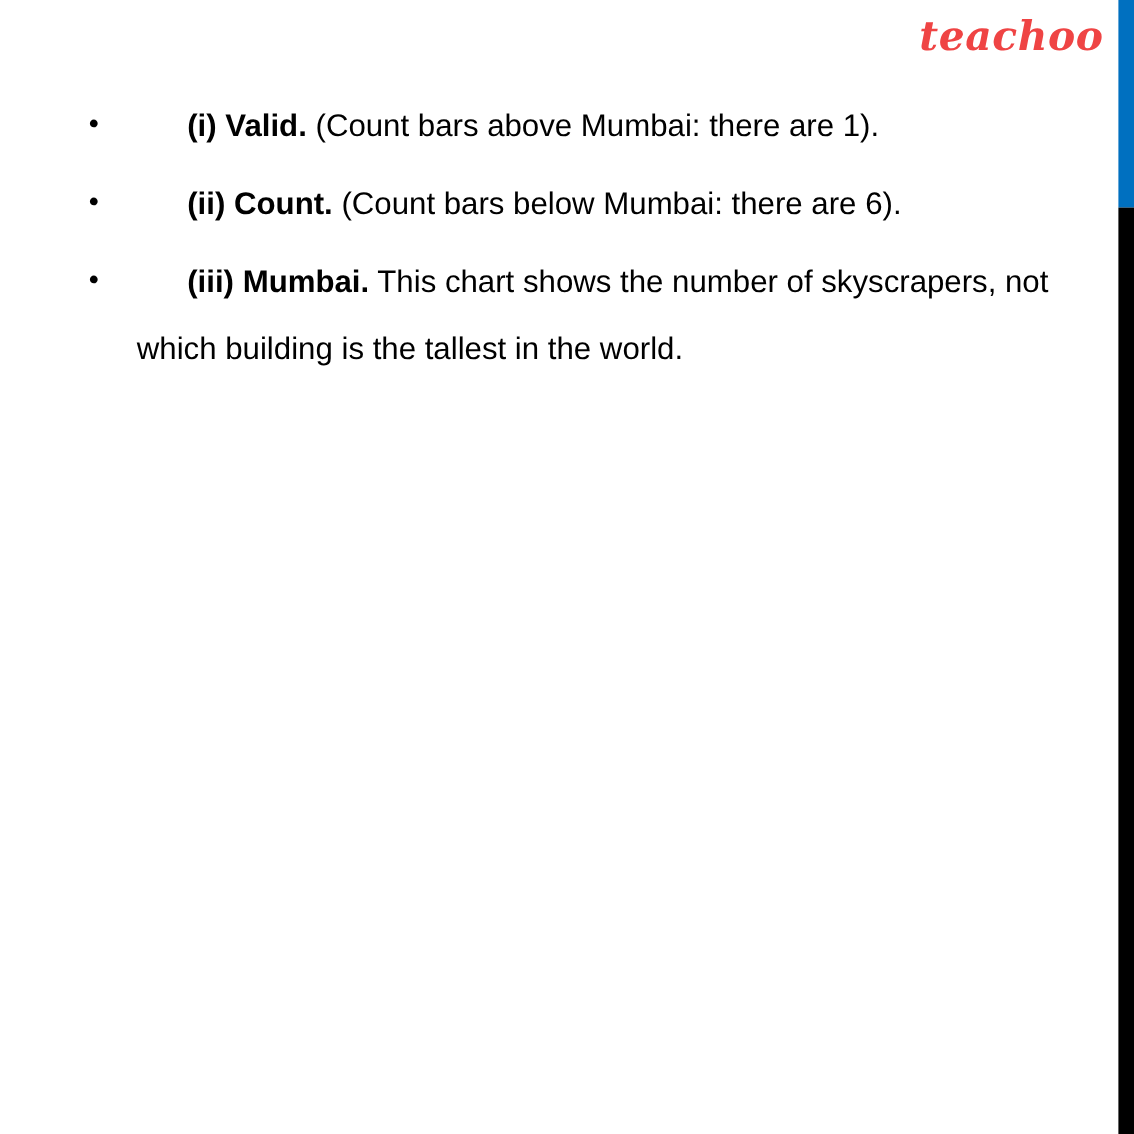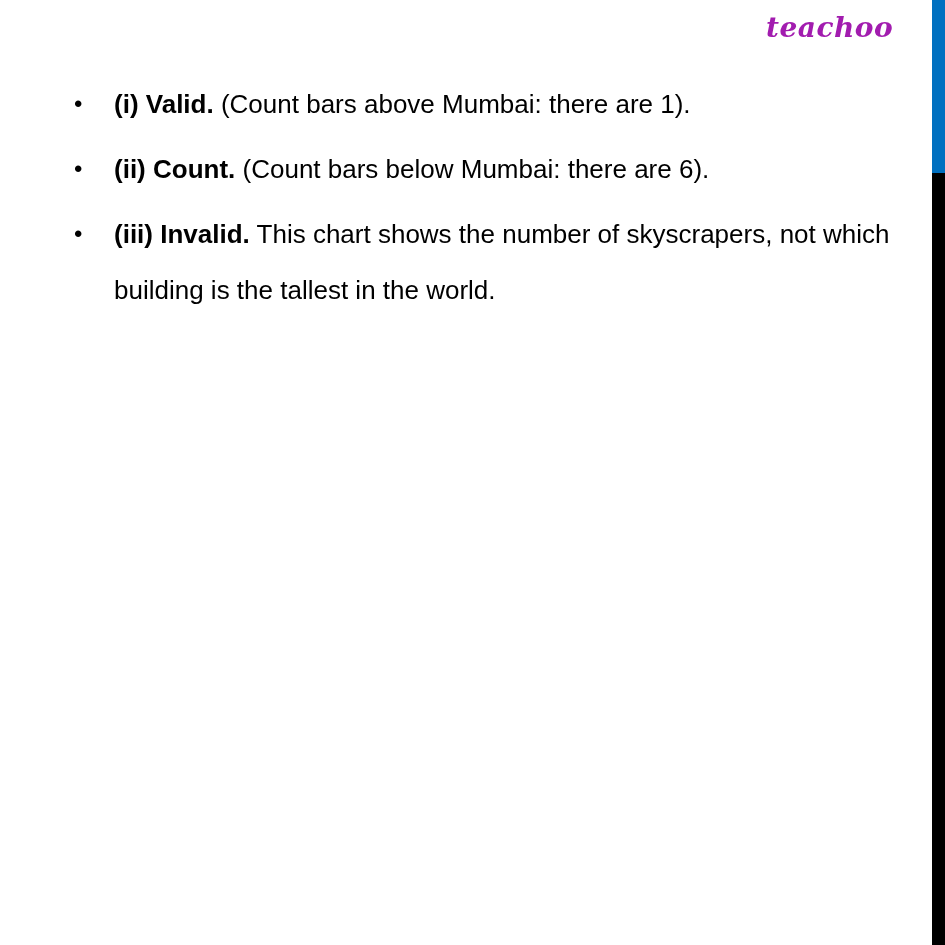--- a/index.html
+++ b/index.html
@@ -34,23 +34,23 @@
       width: 13px;
       height: 772px;
     }
     .logo {
       position: absolute;
       top: 14px;
       left: 766px;
       font-family: "DejaVu Serif", serif;
       font-style: italic;
       font-weight: bold;
-      font-size: 28px;
+      font-size: 34px;
       letter-spacing: 0.5px;
-      color: #a21caf;
+      color: #ef4444;
       line-height: 1;
     }
     .bullets {
       position: absolute;
       top: 76px;
       left: 74px;
       width: 850px;
       margin: 0;
       padding: 0;
       list-style: none;
@@ -63,20 +63,21 @@
       margin-bottom: 9px;
     }
     .bullets li .dot {
       position: absolute;
       left: 0;
       top: 0;
       font-size: 24px;
     }
     .bullets li b {
       font-weight: bold;
+      margin-left: 42px;
     }
   </style>
 </head>
 <body>
 
 <div class="side-bar">
   <div class="blue" style="background:#0070c0;"></div>
   <div class="black" style="background:#000000;"></div>
 </div>
 
@@ -86,15 +87,15 @@
   <li>
     <span class="dot">•</span>
     <b>(i) Valid.</b><span> (Count bars above Mumbai: there are 1).</span>
   </li>
   <li>
     <span class="dot">•</span>
     <b>(ii) Count.</b><span> (Count bars below Mumbai: there are 6).</span>
   </li>
   <li>
     <span class="dot">•</span>
-    <b>(iii) Invalid.</b><span> This chart shows the number of skyscrapers, not which building is the tallest in the world.</span>
+    <b>(iii) Mumbai.</b><span> This chart shows the number of skyscrapers, not which building is the tallest in the world.</span>
   </li>
 </ul>
 
 </body></html>

